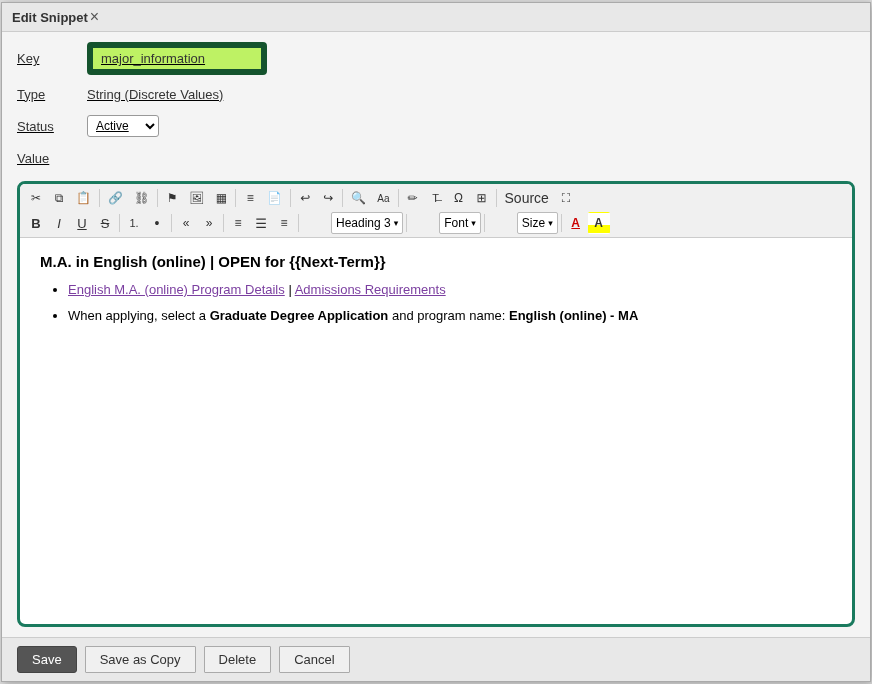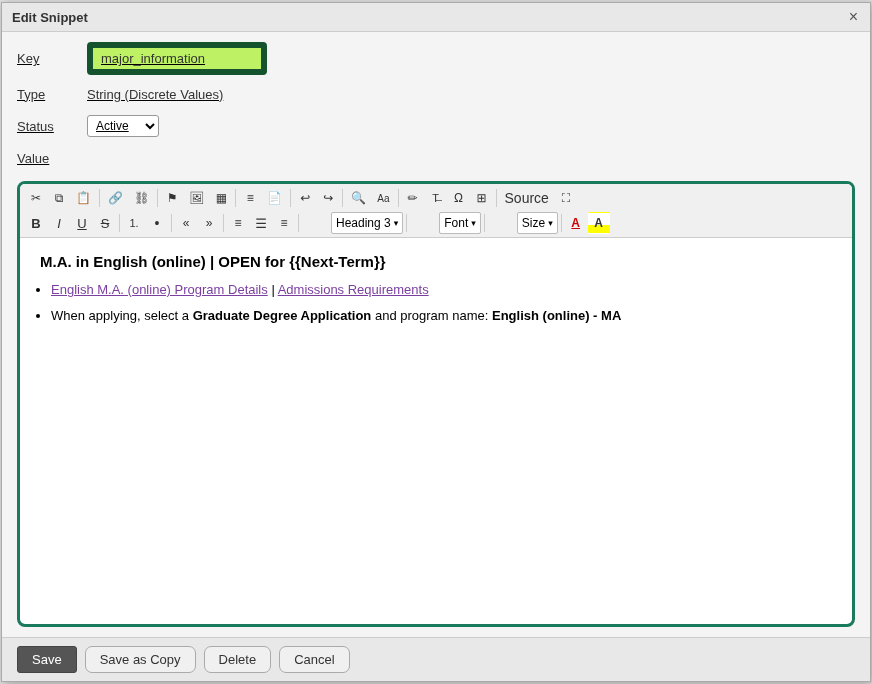--- a/index.html
+++ b/index.html
@@ -22,21 +22,21 @@
       flex-direction: column;
       position: relative;
       box-shadow: 2px 2px 10px rgba(0,0,0,0.3);
     }
     .dialog-header {
       background: #e8e8e8;
       border-bottom: 1px solid #ccc;
       padding: 6px 10px;
       display: flex;
       align-items: center;
-      justify-content: space-between;
+      justify-content: flex-start;
     }
     .dialog-title {
       font-size: 13px;
       font-weight: bold;
       color: #333;
     }
     .close-btn {
       background: none;
       border: none;
       cursor: pointer;
@@ -161,21 +161,21 @@
       padding: 15px 20px;
       overflow-y: auto;
       font-size: 13px;
     }
     .editor-content h3 {
       font-size: 15px;
       font-weight: bold;
       margin-bottom: 10px;
     }
     .editor-content ul {
-      margin-left: 11px;
+      margin-left: 28px;
       margin-top: 5px;
     }
     .editor-content li {
       margin-bottom: 6px;
       line-height: 1.5;
     }
     .editor-content a {
       color: #7b3fa0;
       text-decoration: underline;
     }
@@ -193,21 +193,21 @@
       border: 1px solid #444;
       border-radius: 3px;
       padding: 5px 14px;
       cursor: pointer;
       font-size: 13px;
     }
     .btn-secondary {
       background: #f0f0f0;
       color: #333;
       border: 1px solid #aaa;
-      border-radius: 7px;
+      border-radius: 1px;
       padding: 5px 14px;
       cursor: pointer;
       font-size: 13px;
     }
   </style>
 </head>
 <body>
 
 <div class="dialog">
 

